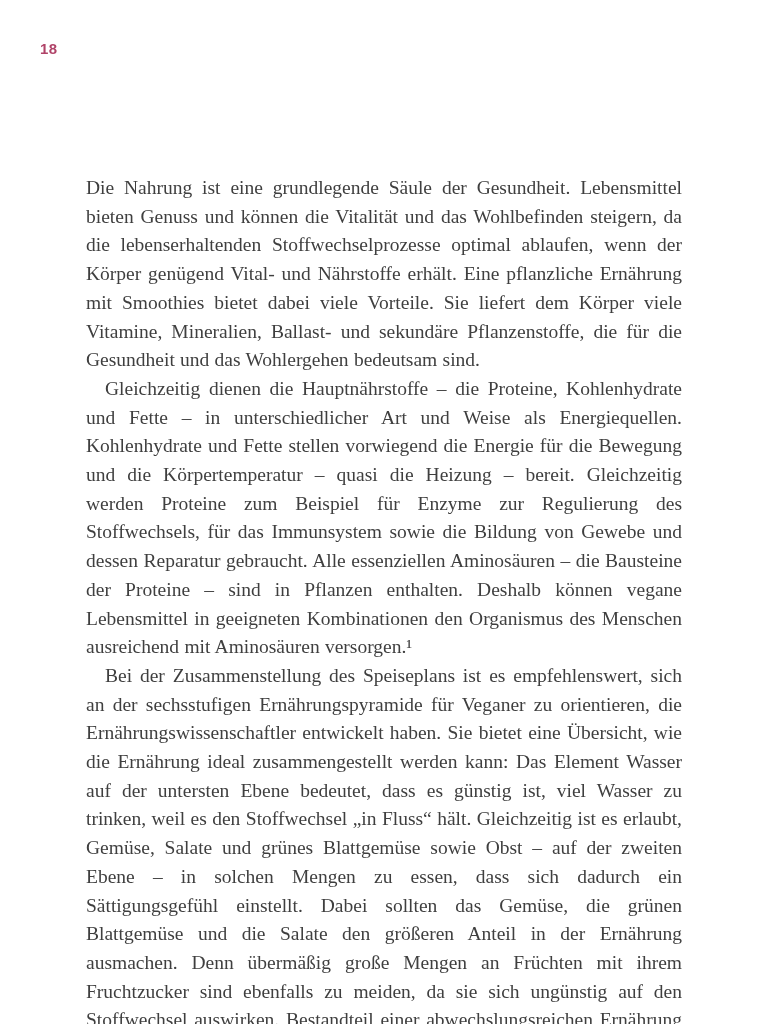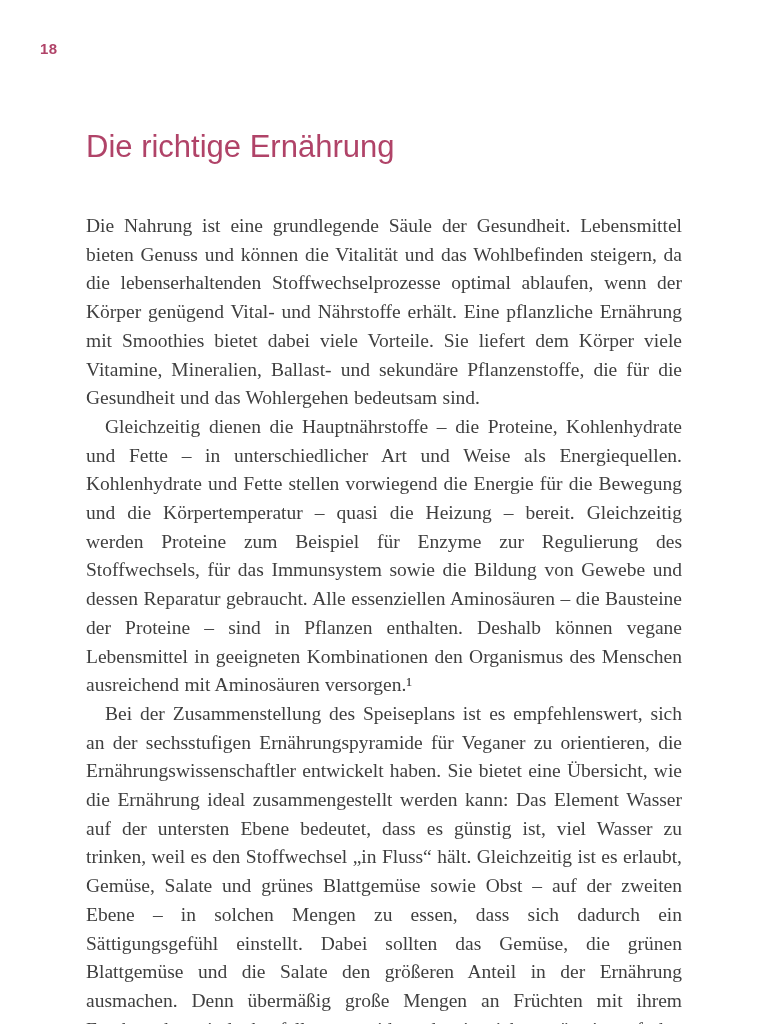--- a/index.html
+++ b/index.html
@@ -68,21 +68,20 @@
 </head>
 <body>
 
 <div class="page">
 
   <div class="page-number">18</div>
 
   <div class="content">
 
     <h1 class="chapter-title">
-      <span class="title-line">Die richtige Ernährung</span>
     </h1>
 
     <div class="body-copy">
       <p>Die Nahrung ist eine grundlegende Säule der Gesundheit. Lebensmittel bieten Genuss und können die Vitalität und das Wohlbefinden steigern, da die lebenserhaltenden Stoffwechselprozesse optimal ablaufen, wenn der Körper genügend Vital- und Nährstoffe erhält. Eine pflanzliche Ernährung mit Smoothies bietet dabei viele Vorteile. Sie liefert dem Körper viele Vitamine, Mineralien, Ballast- und sekundäre Pflanzenstoffe, die für die Gesundheit und das Wohlergehen bedeutsam sind.</p>
       <p class="indent">Gleichzeitig dienen die Hauptnährstoffe – die Proteine, Kohlenhydrate und Fette – in unterschiedlicher Art und Weise als Energiequellen. Kohlenhydrate und Fette stellen vorwiegend die Energie für die Bewegung und die Körpertemperatur – quasi die Heizung – bereit. Gleichzeitig werden Proteine zum Beispiel für Enzyme zur Regulierung des Stoffwechsels, für das Immunsystem sowie die Bildung von Gewebe und dessen Reparatur gebraucht. Alle essenziellen Aminosäuren – die Bausteine der Proteine – sind in Pflanzen enthalten. Deshalb können vegane Lebensmittel in geeigneten Kombinationen den Organismus des Menschen ausreichend mit Aminosäuren versorgen.¹</p>
       <p class="indent">Bei der Zusammenstellung des Speiseplans ist es empfehlenswert, sich an der sechsstufigen Ernährungspyramide für Veganer zu orientieren, die Ernährungswissenschaftler entwickelt haben. Sie bietet eine Übersicht, wie die Ernährung ideal zusammengestellt werden kann: Das Element Wasser auf der untersten Ebene bedeutet, dass es günstig ist, viel Wasser zu trinken, weil es den Stoffwechsel „in Fluss“ hält. Gleichzeitig ist es erlaubt, Gemüse, Salate und grünes Blattgemüse sowie Obst – auf der zweiten Ebene – in solchen Mengen zu essen, dass sich dadurch ein Sättigungsgefühl einstellt. Dabei sollten das Gemüse, die grünen Blattgemüse und die Salate den größeren Anteil in der Ernährung ausmachen. Denn übermäßig große Mengen an Früchten mit ihrem Fruchtzucker sind ebenfalls zu meiden, da sie sich ungünstig auf den Stoffwechsel auswirken. Bestandteil einer abwechslungsreichen Ernährung können auch Kartoffeln, Reis, Getreide sowie Brot sein – auf der dritten Ebene –, gefolgt von Nüssen, Hülsenfrüchten, Soja – auf der vierten Ebene. Wichtig ist auch die Zufuhr von Vitamin B₁₂, zum Beispiel in Form von Vitamin-B₁₂-haltigen Drinks oder Nahrungsergänzungsmitteln – am besten</p>
     </div>
 
   </div>
 

